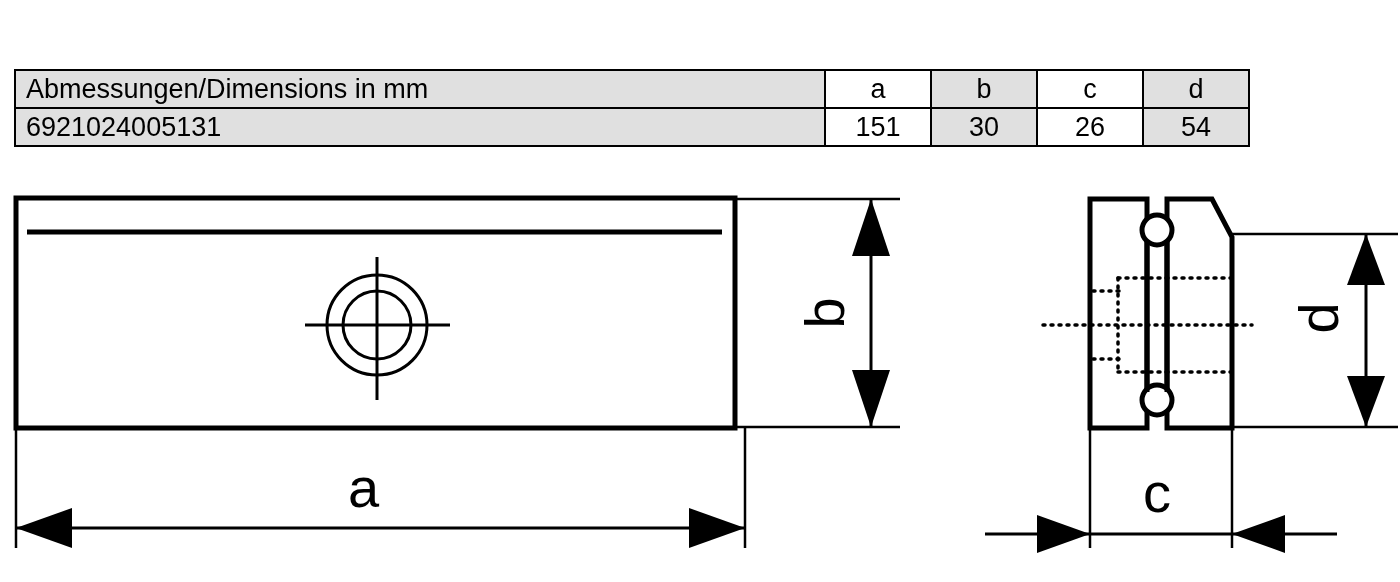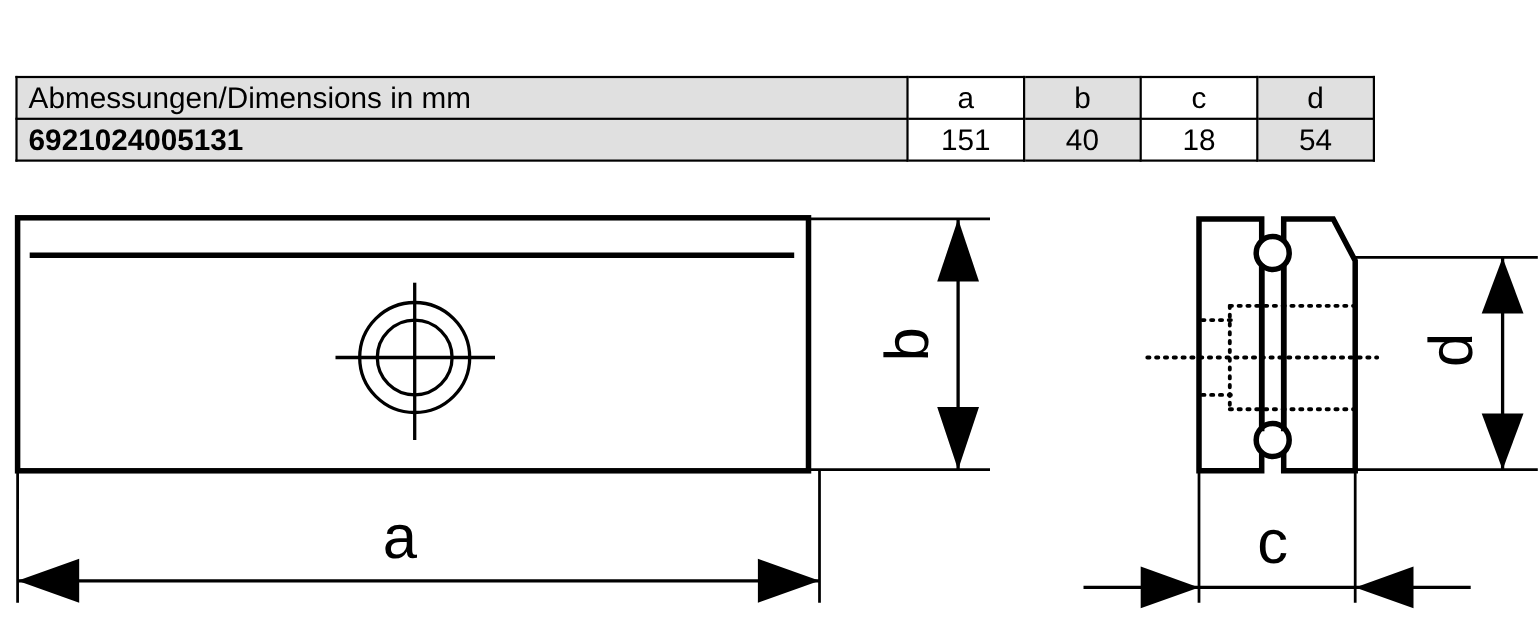--- a/index.html
+++ b/index.html
@@ -38,21 +38,21 @@
     white-space: nowrap;
   }
   #dims-table td.shade { background: #e0e0e0; }
   #dims-table td.plain { background: #ffffff; }
   #dims-table td.numcol {
     text-align: center;
     padding: 0;
     width: 104px;
   }
   #dims-table tr.row-part td {
-    font-weight: bold;
+    font-weight: normal;
   }
   #dims-table tr.row-part td.numcol {
     font-weight: normal;
   }
   #dims-table td.label-cell {
     font-weight: normal;
   }
 
   
   #drawing {
@@ -87,22 +87,22 @@
       <tr>
         <td class="shade label-cell">Abmessungen/Dimensions in mm</td>
         <td class="plain numcol">a</td>
         <td class="shade numcol">b</td>
         <td class="plain numcol">c</td>
         <td class="shade numcol">d</td>
       </tr>
       <tr class="row-part">
         <td class="shade label-cell">6921024005131</td>
         <td class="plain numcol">151</td>
-        <td class="shade numcol">40</td>
-        <td class="plain numcol">18</td>
+        <td class="shade numcol">30</td>
+        <td class="plain numcol">26</td>
         <td class="shade numcol">54</td>
       </tr>
     </tbody>
   </table>
 
   <svg id="drawing" viewBox="0 0 1400 582" width="1400" height="582">
 
     <defs>
       <marker id="arrHeadUp" markerWidth="16" markerHeight="22" refX="8" refY="21" orient="auto" markerUnits="userSpaceOnUse">
         <polygon points="8,0 16,22 0,22" fill="#000"></polygon>

